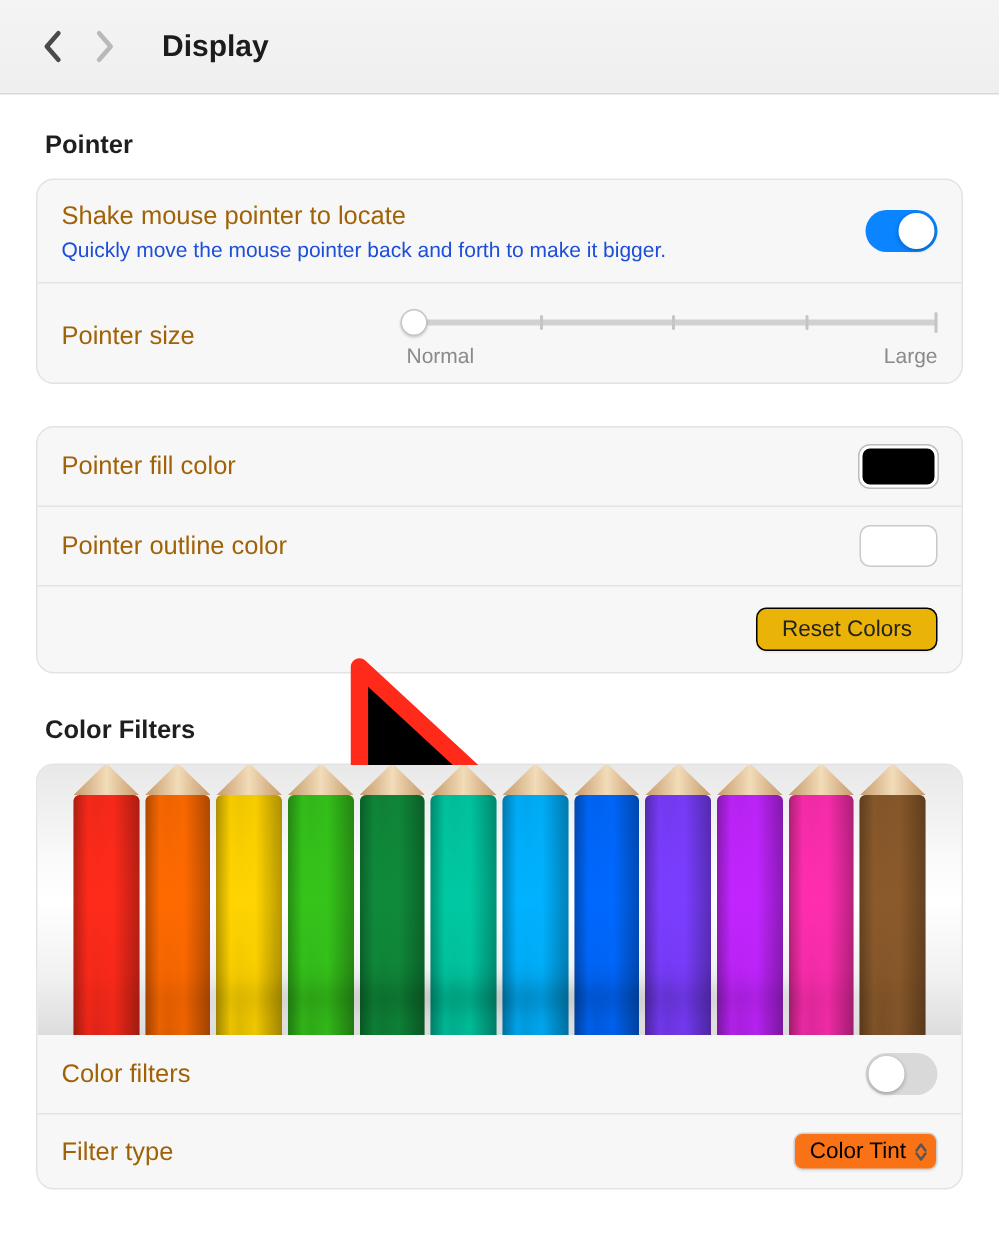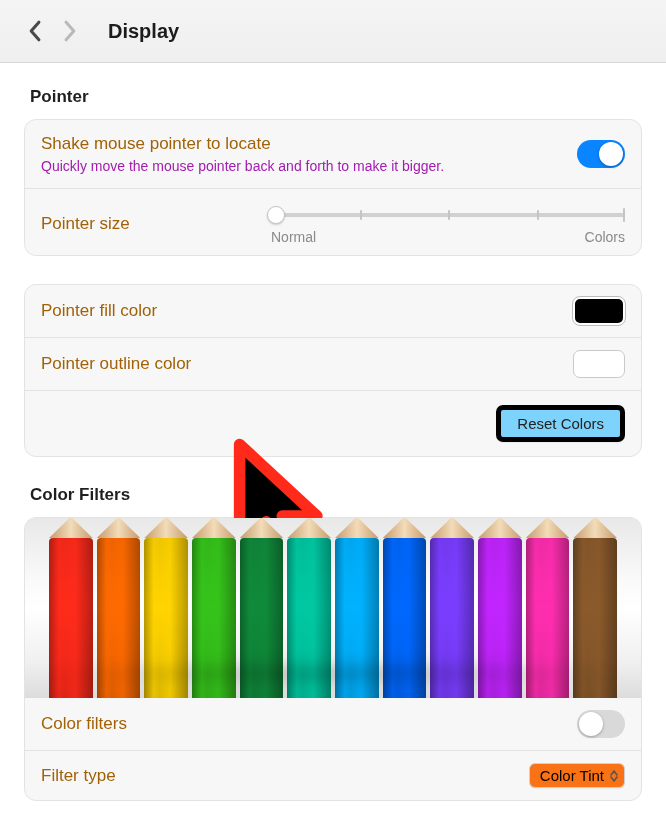--- a/index.html
+++ b/index.html
@@ -60,21 +60,21 @@
   }
   .row.slim { padding-top: 12px; padding-bottom: 12px; }
   .row + .row { border-top: 1px solid #e3e3e3; }
   .row-text { flex: 1; }
   .row-label {
     font-size: 17px;
     color: #a16207;
   }
   .row-desc {
     font-size: 14px;
-    color: #a21caf;
+    color: #1d4ed8;
     margin-top: 4px;
   }
   
   .toggle {
     width: 48px; height: 28px;
     border-radius: 14px;
     background: #d9d9d9;
     position: relative;
     cursor: pointer;
     flex-shrink: 0;
@@ -151,22 +151,22 @@
   }
   .colorwell.black {
     background: #000;
     border: 2px solid #fff;
     outline: 1px solid #bdbdbd;
   }
   
   .btn {
     display: inline-block;
     padding: 5px 16px;
-    background: #7dd3fc;
-    border: 5px solid #000000;
+    background: #eab308;
+    border: 1px solid #000000;
     border-radius: 7px;
     font-size: 15px;
     color: #222;
     cursor: pointer;
     box-shadow: 0 1px 1px rgba(0,0,0,0.05);
   }
   .row.right { justify-content: flex-end; }
   
   .pencils {
     height: 180px;
@@ -282,21 +282,21 @@
           <div class="slider-line"></div>
           <div class="slider-tick major" style="left:0%"></div>
           <div class="slider-tick minor" style="left:25%"></div>
           <div class="slider-tick minor" style="left:50%"></div>
           <div class="slider-tick minor" style="left:75%"></div>
           <div class="slider-tick major" style="left:100%; margin-left:-2px"></div>
           <div class="slider-thumb"></div>
         </div>
         <div class="slider-labels">
           <span>Normal</span>
-          <span>Colors</span>
+          <span>Large</span>
         </div>
       </div>
     </div>
   </div>
 
   <div class="panel">
     <div class="row slim">
       <div class="row-label">Pointer fill color</div>
       <div class="colorwell black"></div>
     </div>

